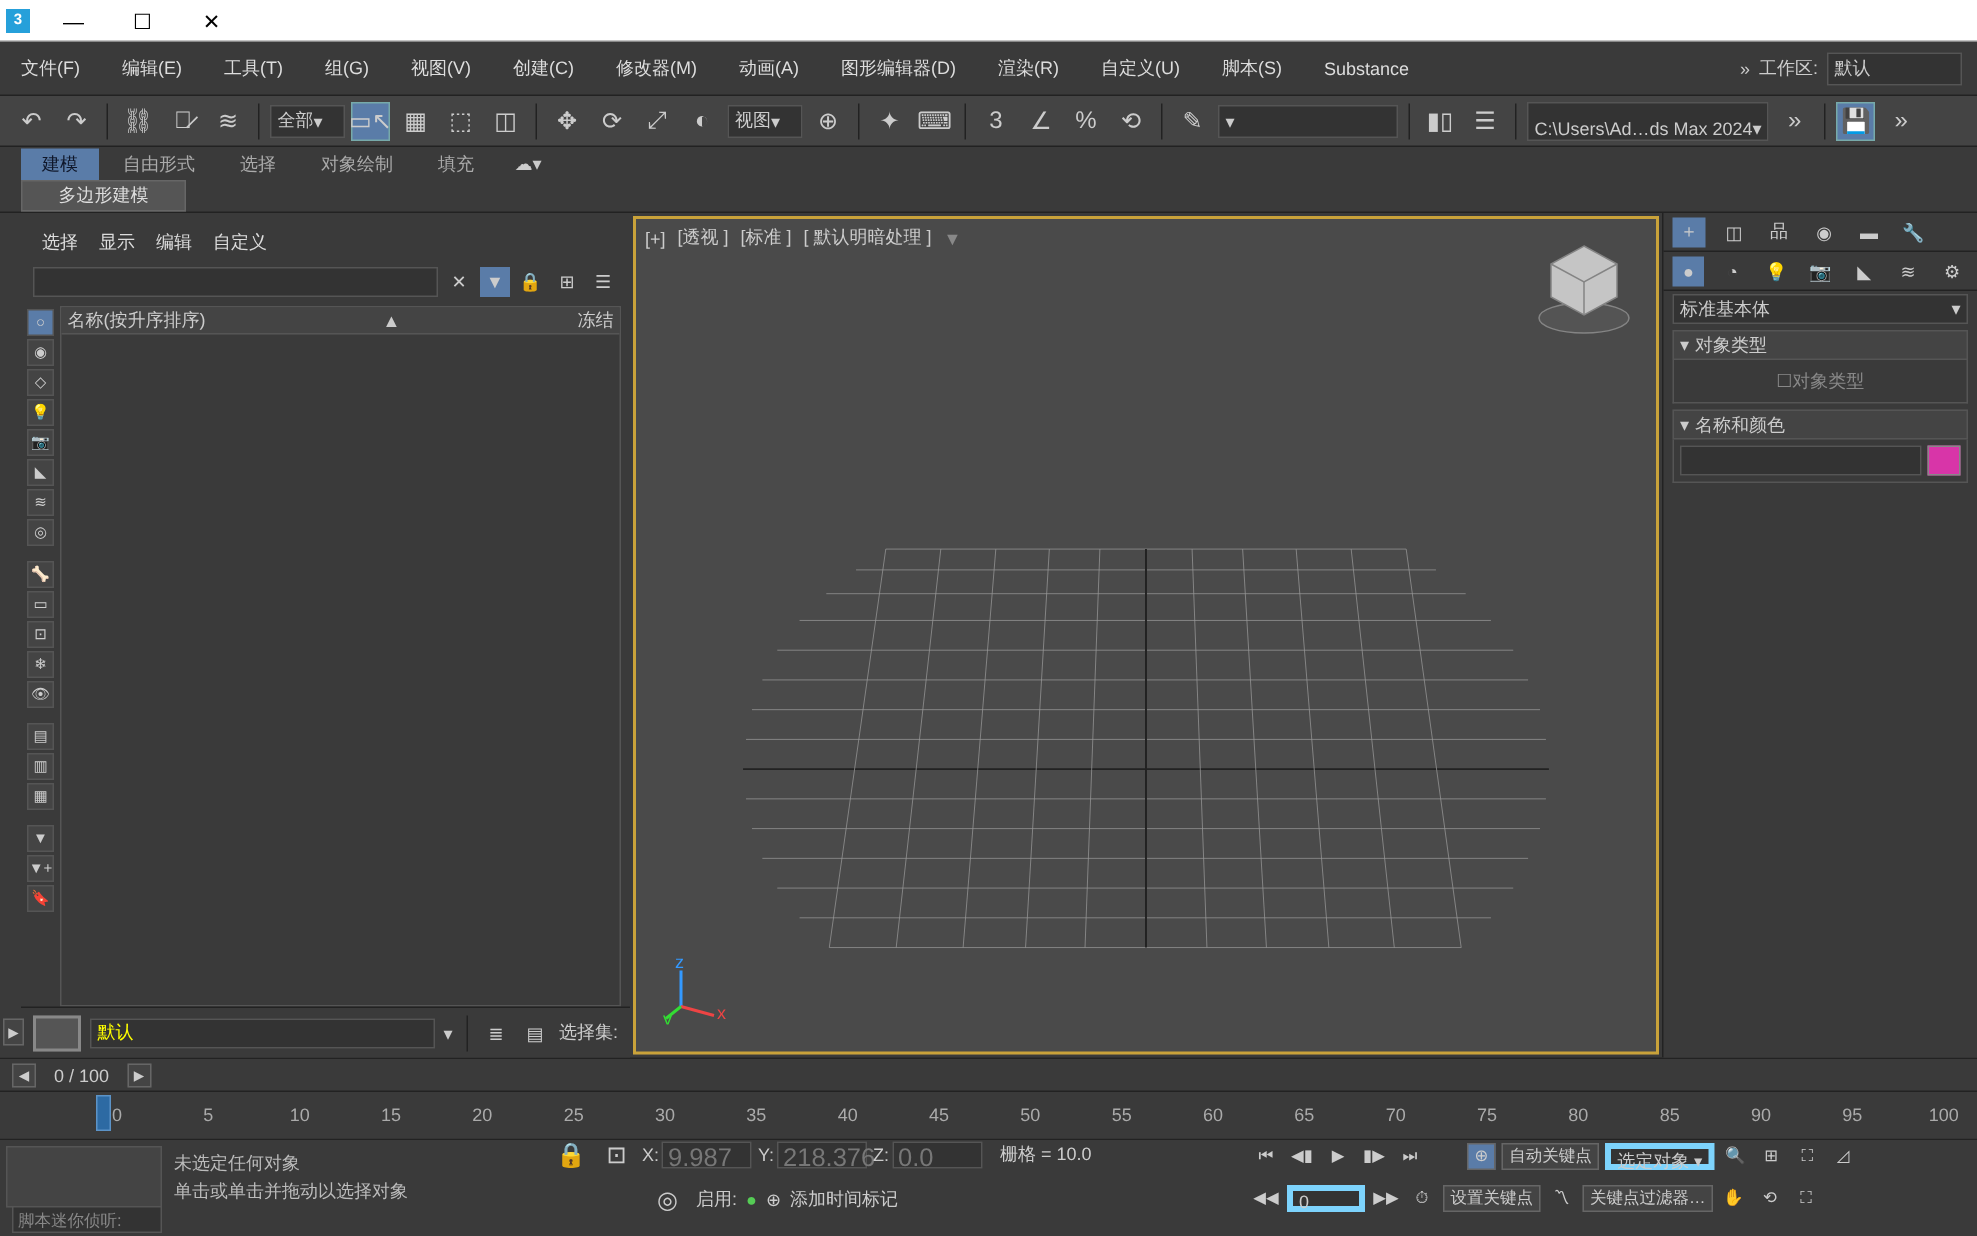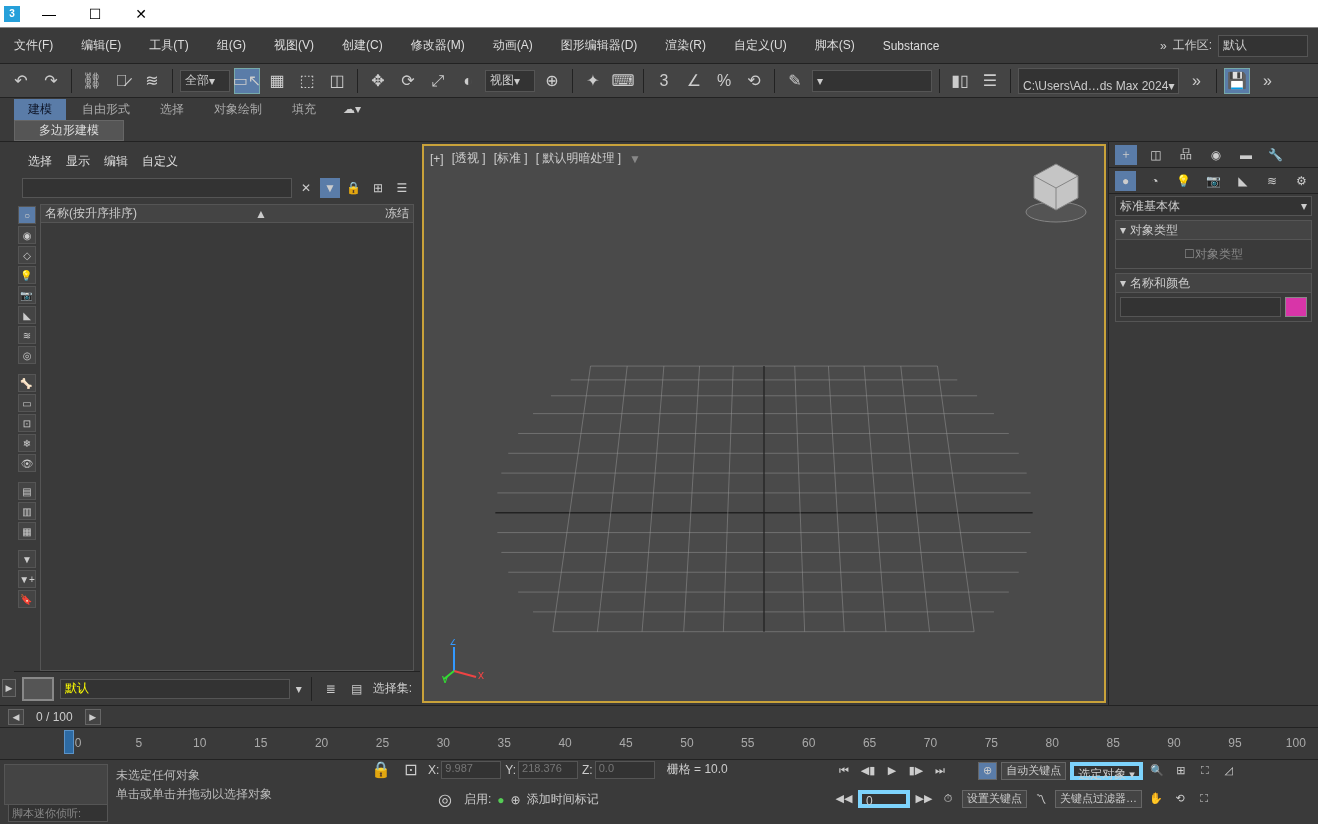--- a/index.html
+++ b/index.html
@@ -69,21 +69,21 @@
 .frame-count{padding:0 8px}
 .timeline{height:32px;background:#3a3a3a;position:relative;border-top:1px solid #222}
 .tl-scrub{position:absolute;left:64px;top:2px;width:10px;height:24px;background:#2d6aa3;border:1px solid #5c93c7}
 .tl-ticks{position:absolute;left:68px;right:12px;top:8px;height:20px;display:flex;justify-content:space-between;align-items:flex-start;color:#aaa;font-size:10px}
 .tl-tick{text-align:center;width:20px}
 .status-bar{height:50px;background:#3a3a3a;border-top:1px solid #222;display:flex;align-items:stretch}
 .sb-preview{width:104px;border:1px solid #555;margin:4px;background:#444}
 .sb-text{width:250px;display:flex;flex-direction:column;justify-content:center;padding:0 4px;gap:2px;color:#bbb}
 .sb-mid{display:flex;align-items:center;gap:4px;padding:0 6px}
 .sb-coord{display:flex;align-items:center;gap:2px}
-.sb-coordval{width:60px;height:18px;background:#333;border:1px solid #555;padding:0 3px;color:#777;font-size:11px}
+.sb-coordval{width:60px;height:18px;background:#333;border:1px solid #555;padding:0 3px;color:#777;font-size:17px}
 .sb-grid{margin-left:8px}
 .sb-right{display:flex;align-items:center;gap:4px;margin-left:auto;padding:0 6px;flex-wrap:wrap;width:490px;align-content:center}
 .sb-play{width:20px;height:18px;display:flex;align-items:center;justify-content:center;font-size:11px}
 .sb-key{height:18px;background:#444;border:1px solid #666;padding:0 4px;display:flex;align-items:center;font-size:11px}
 .sb-drop{height:18px;background:#333;border:4px solid #7dd3fc;padding:0 4px;font-size:11px}
 .sb-script{position:absolute;left:8px;bottom:2px;height:18px;width:100px;background:#333;border:1px solid #555;padding:0 3px;color:#888;font-size:11px;display:flex;align-items:center}
 .sb-row2{display:flex;align-items:center;gap:6px;margin-left:70px}
 </style>
 </head>
 <body>

